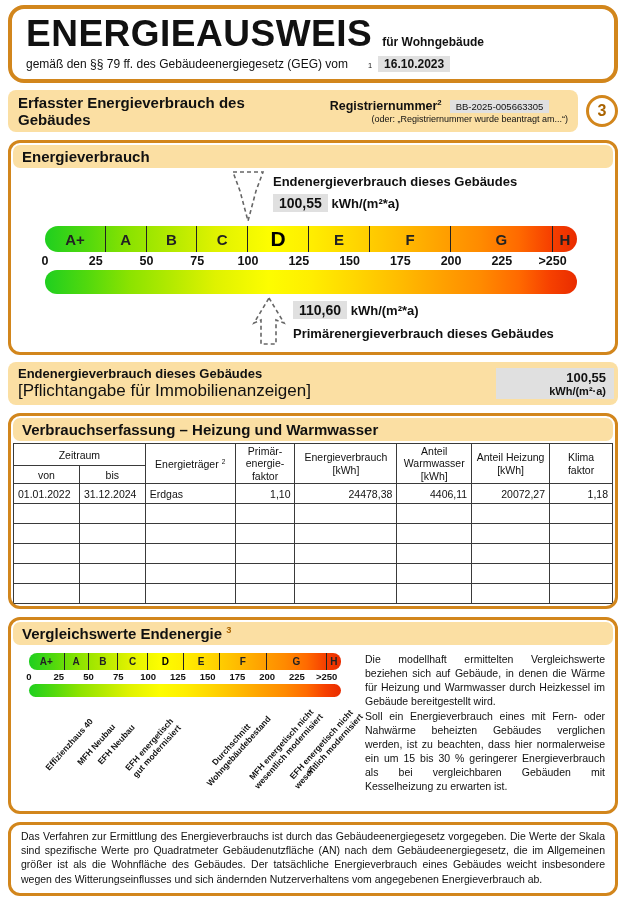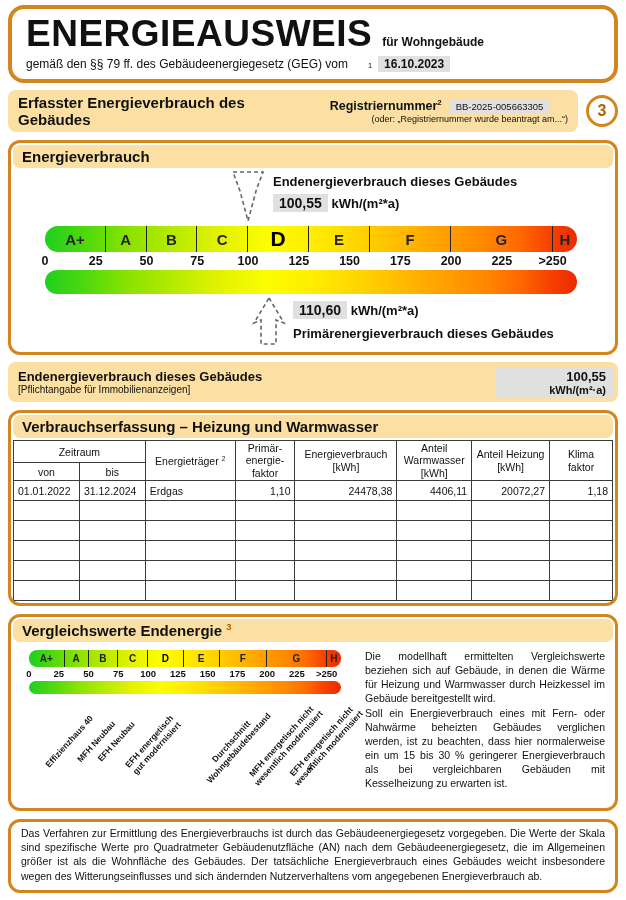--- a/index.html
+++ b/index.html
@@ -58,21 +58,21 @@
   .end-label { position:absolute; left:228px; top:4px; font-size:13px; font-weight:bold; }
   .end-value { position:absolute; left:228px; top:25px; font-size:13px; font-weight:bold; }
   .end-value .grey-box, .prim-value .grey-box { font-size:14px; }
   .prim-value { position:absolute; left:248px; top:132px; font-size:13px; font-weight:bold; }
   .prim-label { position:absolute; left:248px; top:156px; font-size:13px; font-weight:bold; }
   .unit { font-weight:bold; }
 
   
   .mand-band { display:flex; align-items:center; justify-content:space-between; margin-top:7px; padding:4px 4px 4px 10px; min-height:40px; }
   .mand-title { font-size:13px; font-weight:bold; }
-  .mand-sub { font-size:10px; }
+  .mand-sub { font-size:17px; }
   .mand-value-box { width:118px; text-align:right; padding:2px 8px; }
   .mand-val { font-size:13px; font-weight:bold; }
   .mand-unit { font-size:11px; font-weight:bold; }
 
   
   .vtable { width:calc(100% - 4px); margin:0 2px 2px 2px; border-collapse:collapse; table-layout:fixed; }
   .vtable th, .vtable td { border:1px solid #3a3a3a; font-size:10.5px; font-weight:normal; padding:1px 4px; }
   .vtable th { text-align:center; vertical-align:middle; }
   .vtable th.pre { white-space:pre-line; line-height:1.15; }
   .vtable tbody td { height:20px; }

